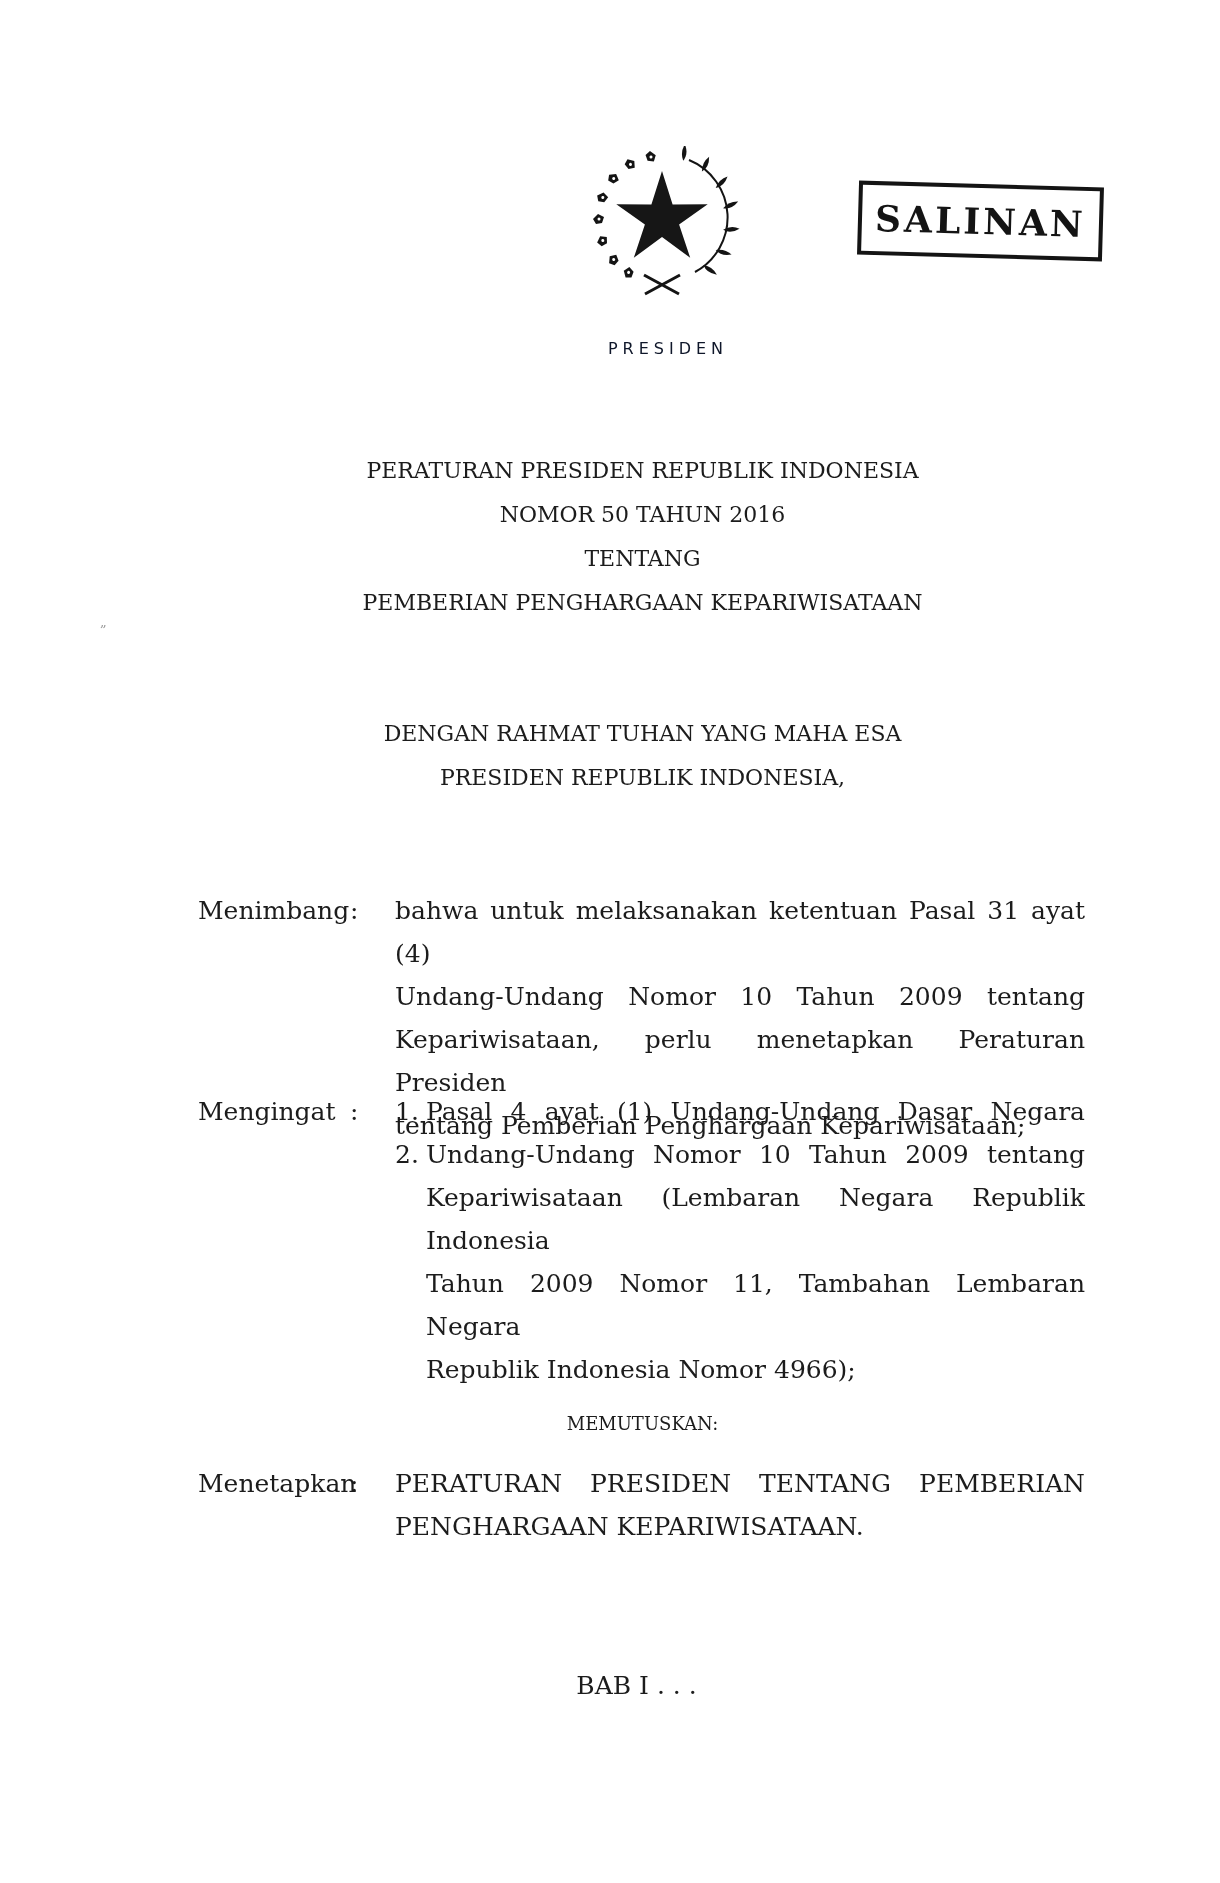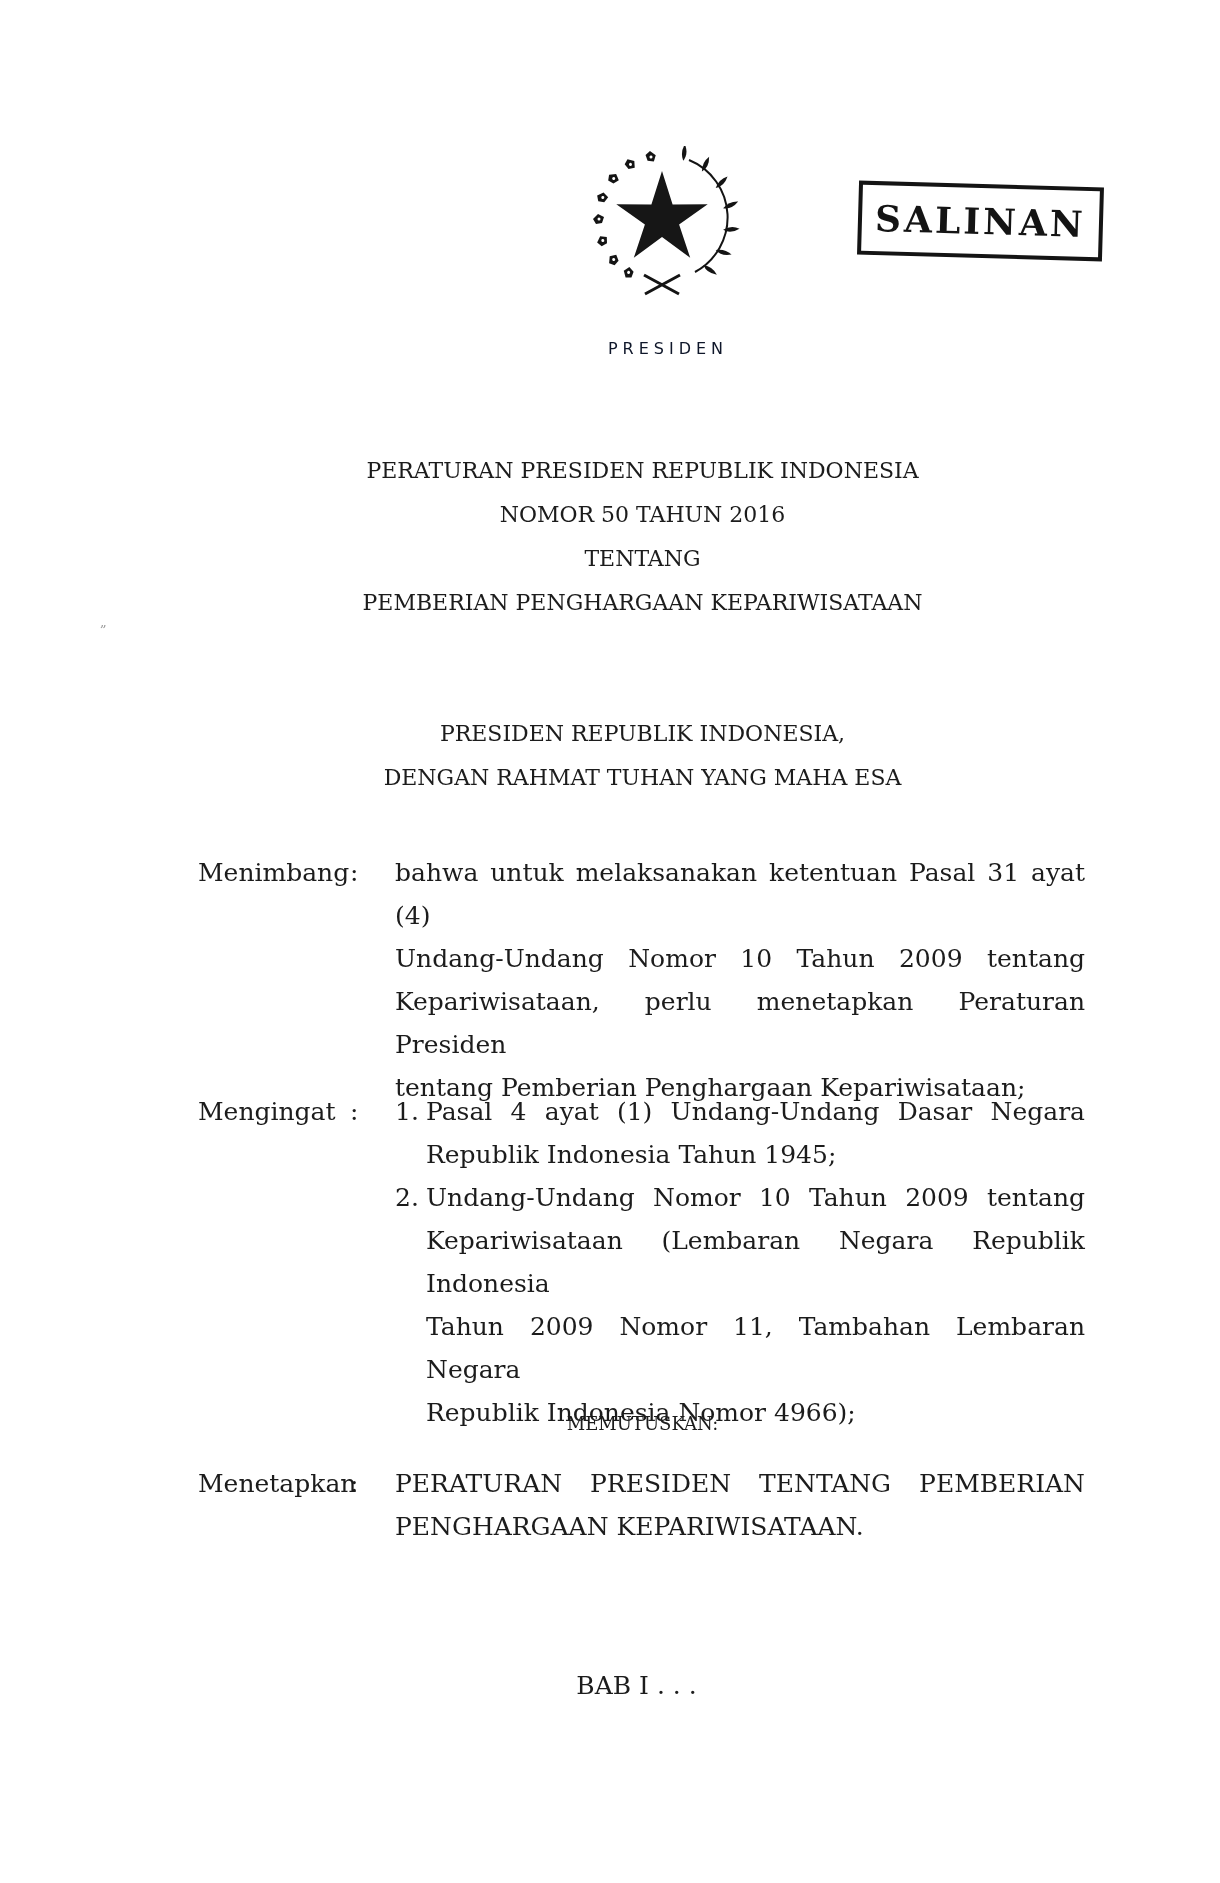--- a/index.html
+++ b/index.html
@@ -35,21 +35,21 @@
   
   .clause{left:198px;width:889px;font-size:25px;line-height:43px;}
   .clause .label{position:absolute;left:0;top:0;white-space:nowrap;}
   .clause .colon{position:absolute;left:152px;top:0;}
   .clause .body{margin-left:197px;width:690px;}
   .ln{width:100%;}
   .j{text-align:justify;text-align-last:justify;}
   .item{position:relative;padding-left:31px;box-sizing:border-box;}
   .item .num{position:absolute;left:0;top:0;}
 
-  #menimbang{top:851px;}
+  #menimbang{top:889px;}
   #mengingat{top:1054px;margin-top:36px;}
   #menetapkan{top:1462px;}
 
   #catchword{left:198px;top:1671px;width:877px;text-align:center;font-size:25px;}
 
   .artifact{color:#9a9a9a;font-size:13px;}
   #emblem svg{display:block;}
 </style>
 </head>
 <body>
@@ -97,22 +97,22 @@
 </div>
 
 <div class="abs centerblock" id="titleblock">
   <div>PERATURAN PRESIDEN REPUBLIK INDONESIA</div>
   <div>NOMOR 50 TAHUN 2016</div>
   <div>TENTANG</div>
   <div>PEMBERIAN PENGHARGAAN KEPARIWISATAAN</div>
 </div>
 
 <div class="abs centerblock" id="invocation">
+  <div>DENGAN RAHMAT TUHAN YANG MAHA ESA</div>
   <div>PRESIDEN REPUBLIK INDONESIA,</div>
-  <div>DENGAN RAHMAT TUHAN YANG MAHA ESA</div>
 </div>
 
 <span class="abs artifact" style="left:100px;top:614px;">„</span>
 
 <section class="abs clause" id="menimbang">
   <span class="label">Menimbang</span>
   <span class="colon">:</span>
   <div class="body">
     <div class="ln j">bahwa untuk melaksanakan ketentuan Pasal 31 ayat (4)</div>
     <div class="ln j">Undang-Undang Nomor 10 Tahun 2009 tentang</div>
@@ -121,21 +121,20 @@
   </div>
 </section>
 
 <section class="abs clause" id="mengingat">
   <span class="label">Mengingat</span>
   <span class="colon">:</span>
   <div class="body">
     <div class="item">
       <span class="num">1.</span>
       <div class="ln j">Pasal 4 ayat (1) Undang-Undang Dasar Negara</div>
-      <div class="ln">Republik Indonesia Tahun 1945;</div>
     </div>
     <div class="item">
       <span class="num">2.</span>
       <div class="ln j">Undang-Undang Nomor 10 Tahun 2009 tentang</div>
       <div class="ln j">Kepariwisataan (Lembaran Negara Republik Indonesia</div>
       <div class="ln j">Tahun 2009 Nomor 11, Tambahan Lembaran Negara</div>
       <div class="ln">Republik Indonesia Nomor 4966);</div>
     </div>
   </div>
 </section>

